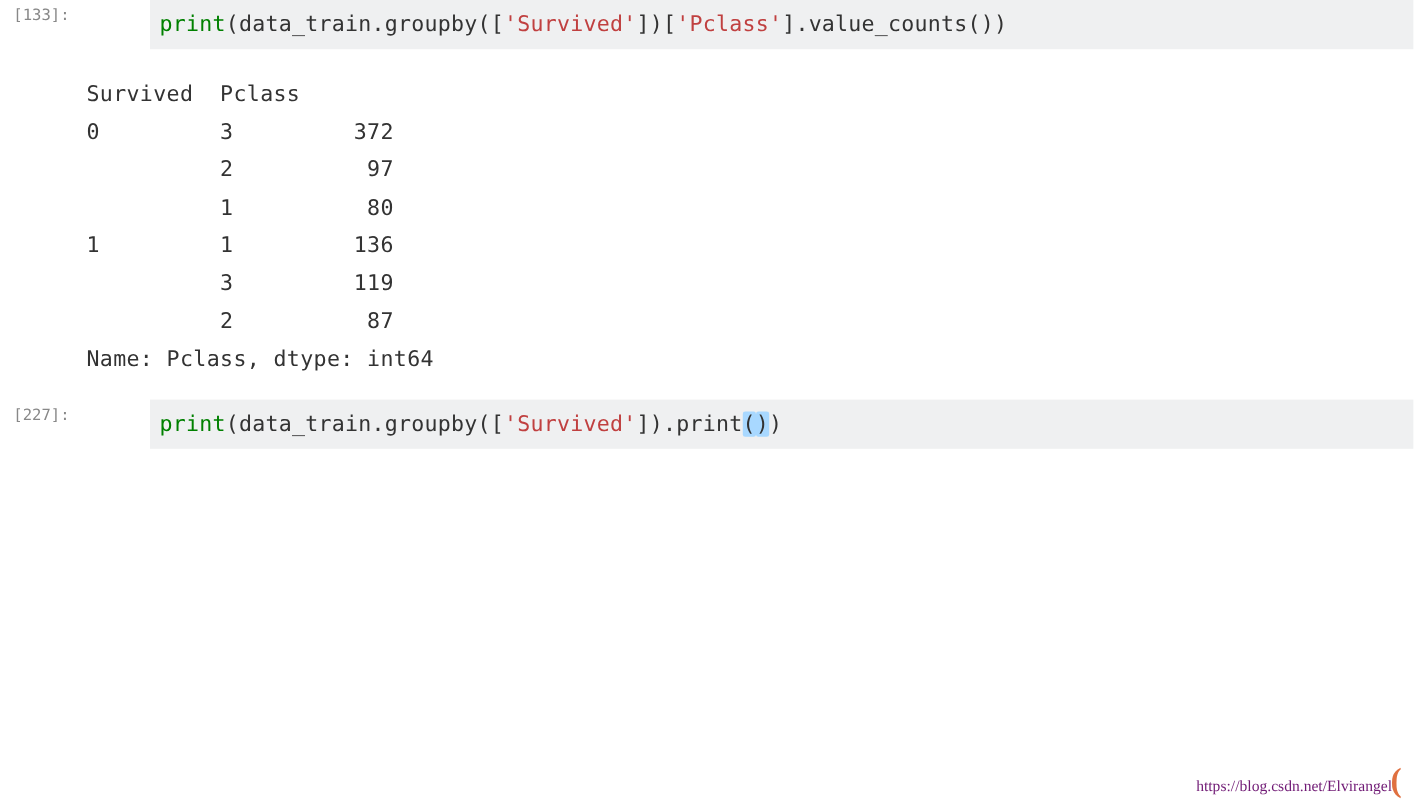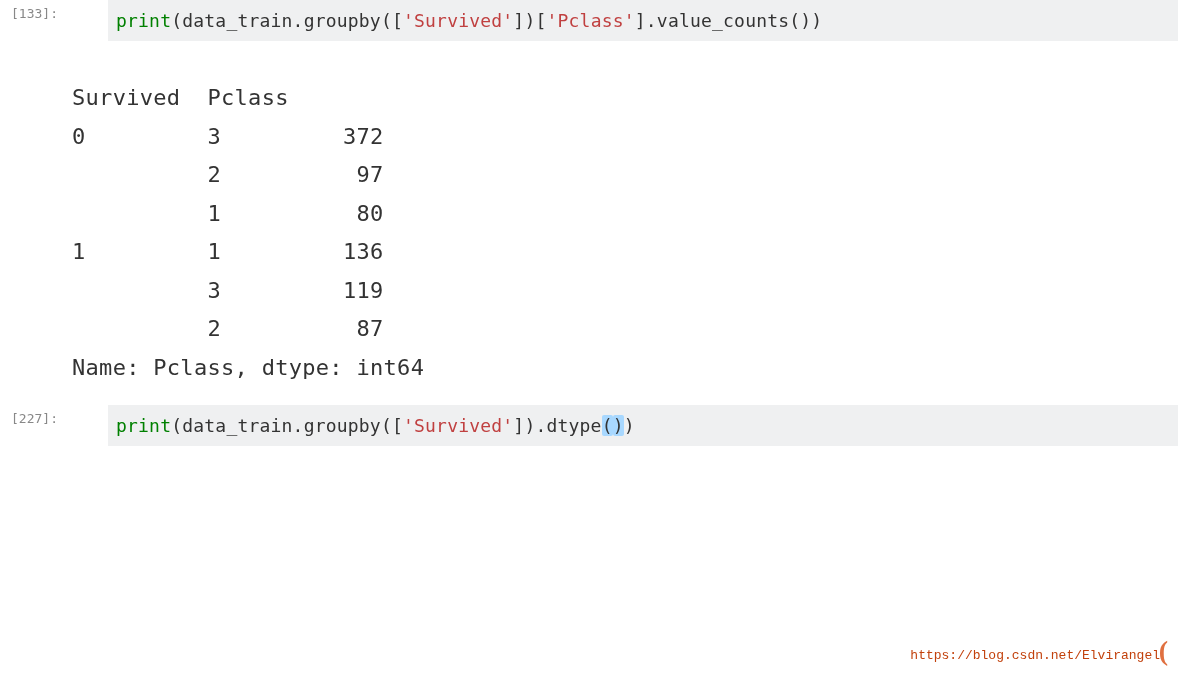--- a/index.html
+++ b/index.html
@@ -7,21 +7,22 @@
     padding: 0;
     font-family: "DejaVu Sans Mono", "Menlo", "Consolas", monospace;
     font-size: 17px;
     color: #333;
     background: #fff;
     width: 1178px;
   }
   .cell {
     display: flex;
     align-items: flex-start;
-    margin-bottom: 20px;
+    margin-bottom: 4px;
+    gap: 17px;
   }
   .prompt {
     width: 64px;
     min-width: 64px;
     text-align: right;
     padding: 6px 6px 0 0;
     font-size: 13px;
     color: #888;
     font-family: "DejaVu Sans Mono", monospace;
     box-sizing: border-box;
@@ -43,34 +44,34 @@
     font-size: 18px;
     letter-spacing: 0.2px;
   }
   .tok-kw { color: #008000; font-weight: 500; }
   .tok-fn { color: #333; }
   .tok-str { color: #c04040; }
   .tok-punc { color: #333; }
   .hl-paren { background: #a8d8ff; border-radius: 2px; }
   .output {
     font-family: "DejaVu Sans Mono", "Menlo", "Consolas", monospace;
-    font-size: 22px;
+    font-size: 18px;
     white-space: pre;
     padding: 18px 0 18px 72px;
     color: #333;
     line-height: 1.75;
     letter-spacing: 0.3px;
   }
   .watermark {
     position: absolute;
     right: 18px;
     bottom: 12px;
     font-size: 13px;
-    color: #c2410c;
-    font-family: Liberation Mono, monospace;
+    color: #701a75;
+    font-family: Liberation Serif, serif;
   }
   .container {
     position: relative;
     width: 1178px;
     height: 675px;
     overflow: hidden;
   }
   .paren-icon {
     position: absolute;
     right: 10px;
@@ -102,21 +103,21 @@
 1         1         136
           3         119
           2          87
 Name: Pclass, dtype: int64</div>
 
 <div class="cell">
   <div class="prompt">[227]:</div>
   <div class="input-wrap">
     <div class="gutter"></div>
     <div class="code-area">
-      <span class="tok-kw">print</span><span class="tok-punc">(</span><span class="tok-fn">data_train.groupby([</span><span class="tok-str">'Survived'</span><span class="tok-fn">]).dtype</span><span class="tok-punc hl-paren">(</span><span class="tok-punc hl-paren">)</span><span class="tok-punc">)</span>
+      <span class="tok-kw">print</span><span class="tok-punc">(</span><span class="tok-fn">data_train.groupby([</span><span class="tok-str">'Survived'</span><span class="tok-fn">]).print</span><span class="tok-punc hl-paren">(</span><span class="tok-punc hl-paren">)</span><span class="tok-punc">)</span>
     </div>
   </div>
 </div>
 
 
 <div class="watermark">https://blog.csdn.net/Elvirangel</div>
 <div class="paren-icon">(</div>
 
 </div>
 

